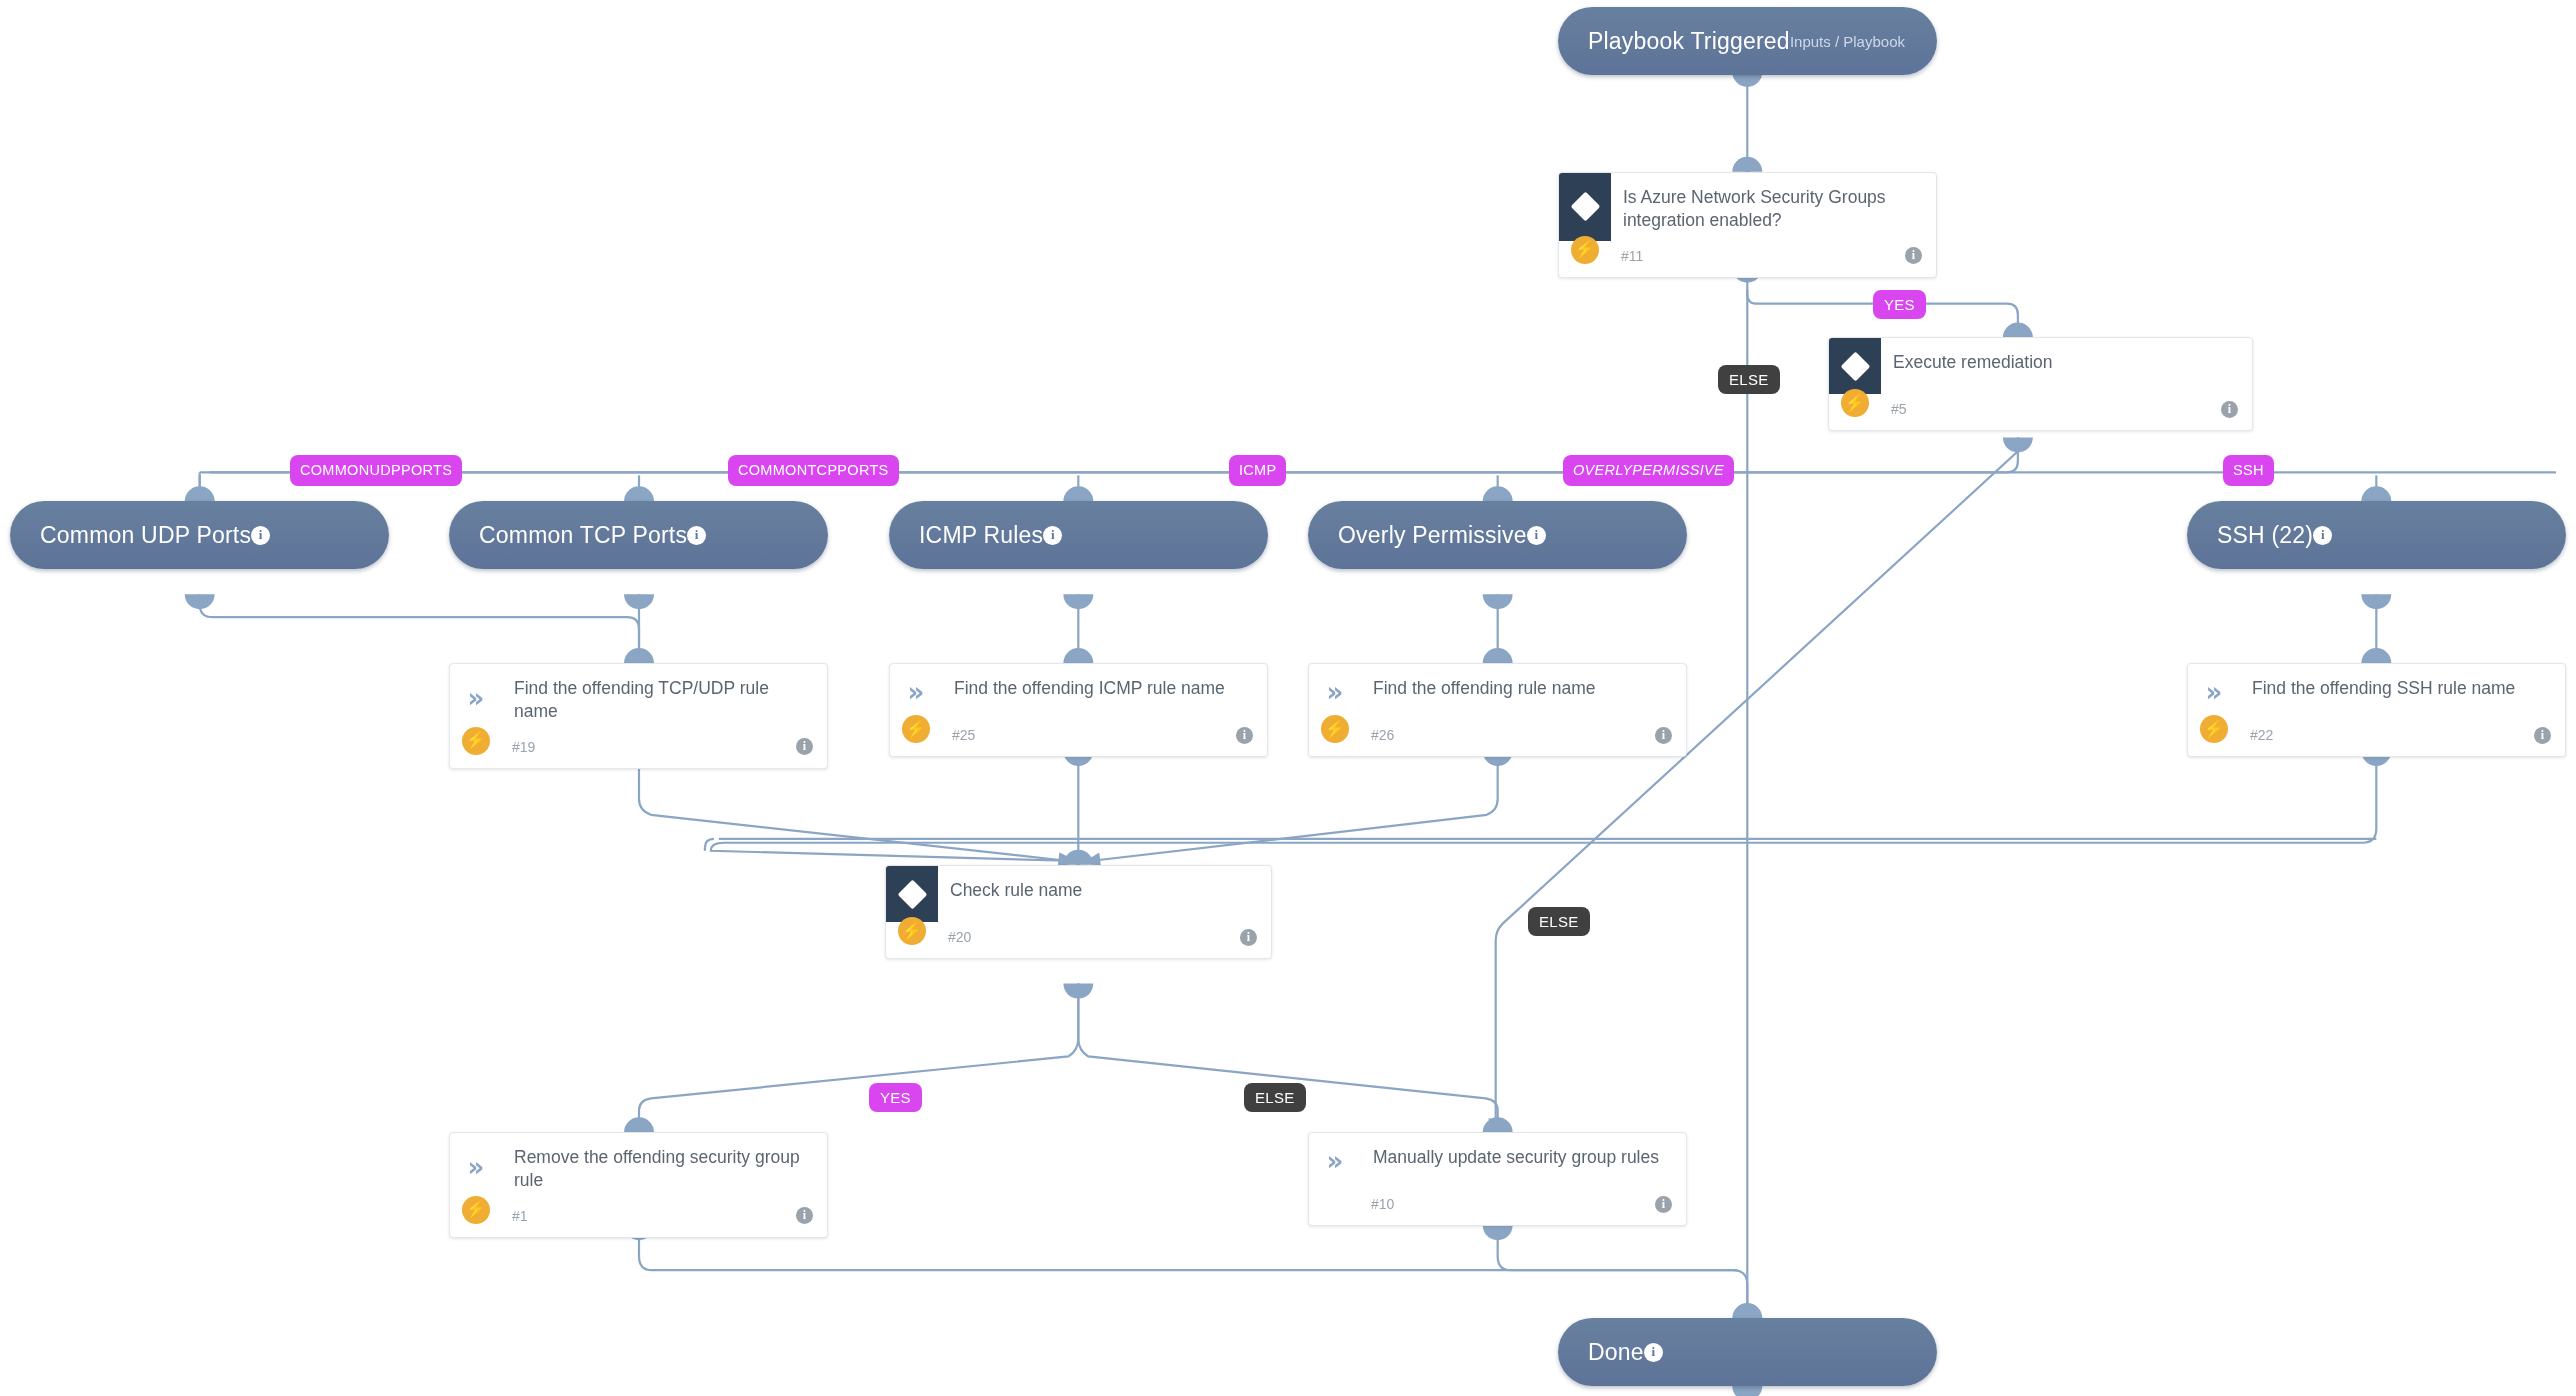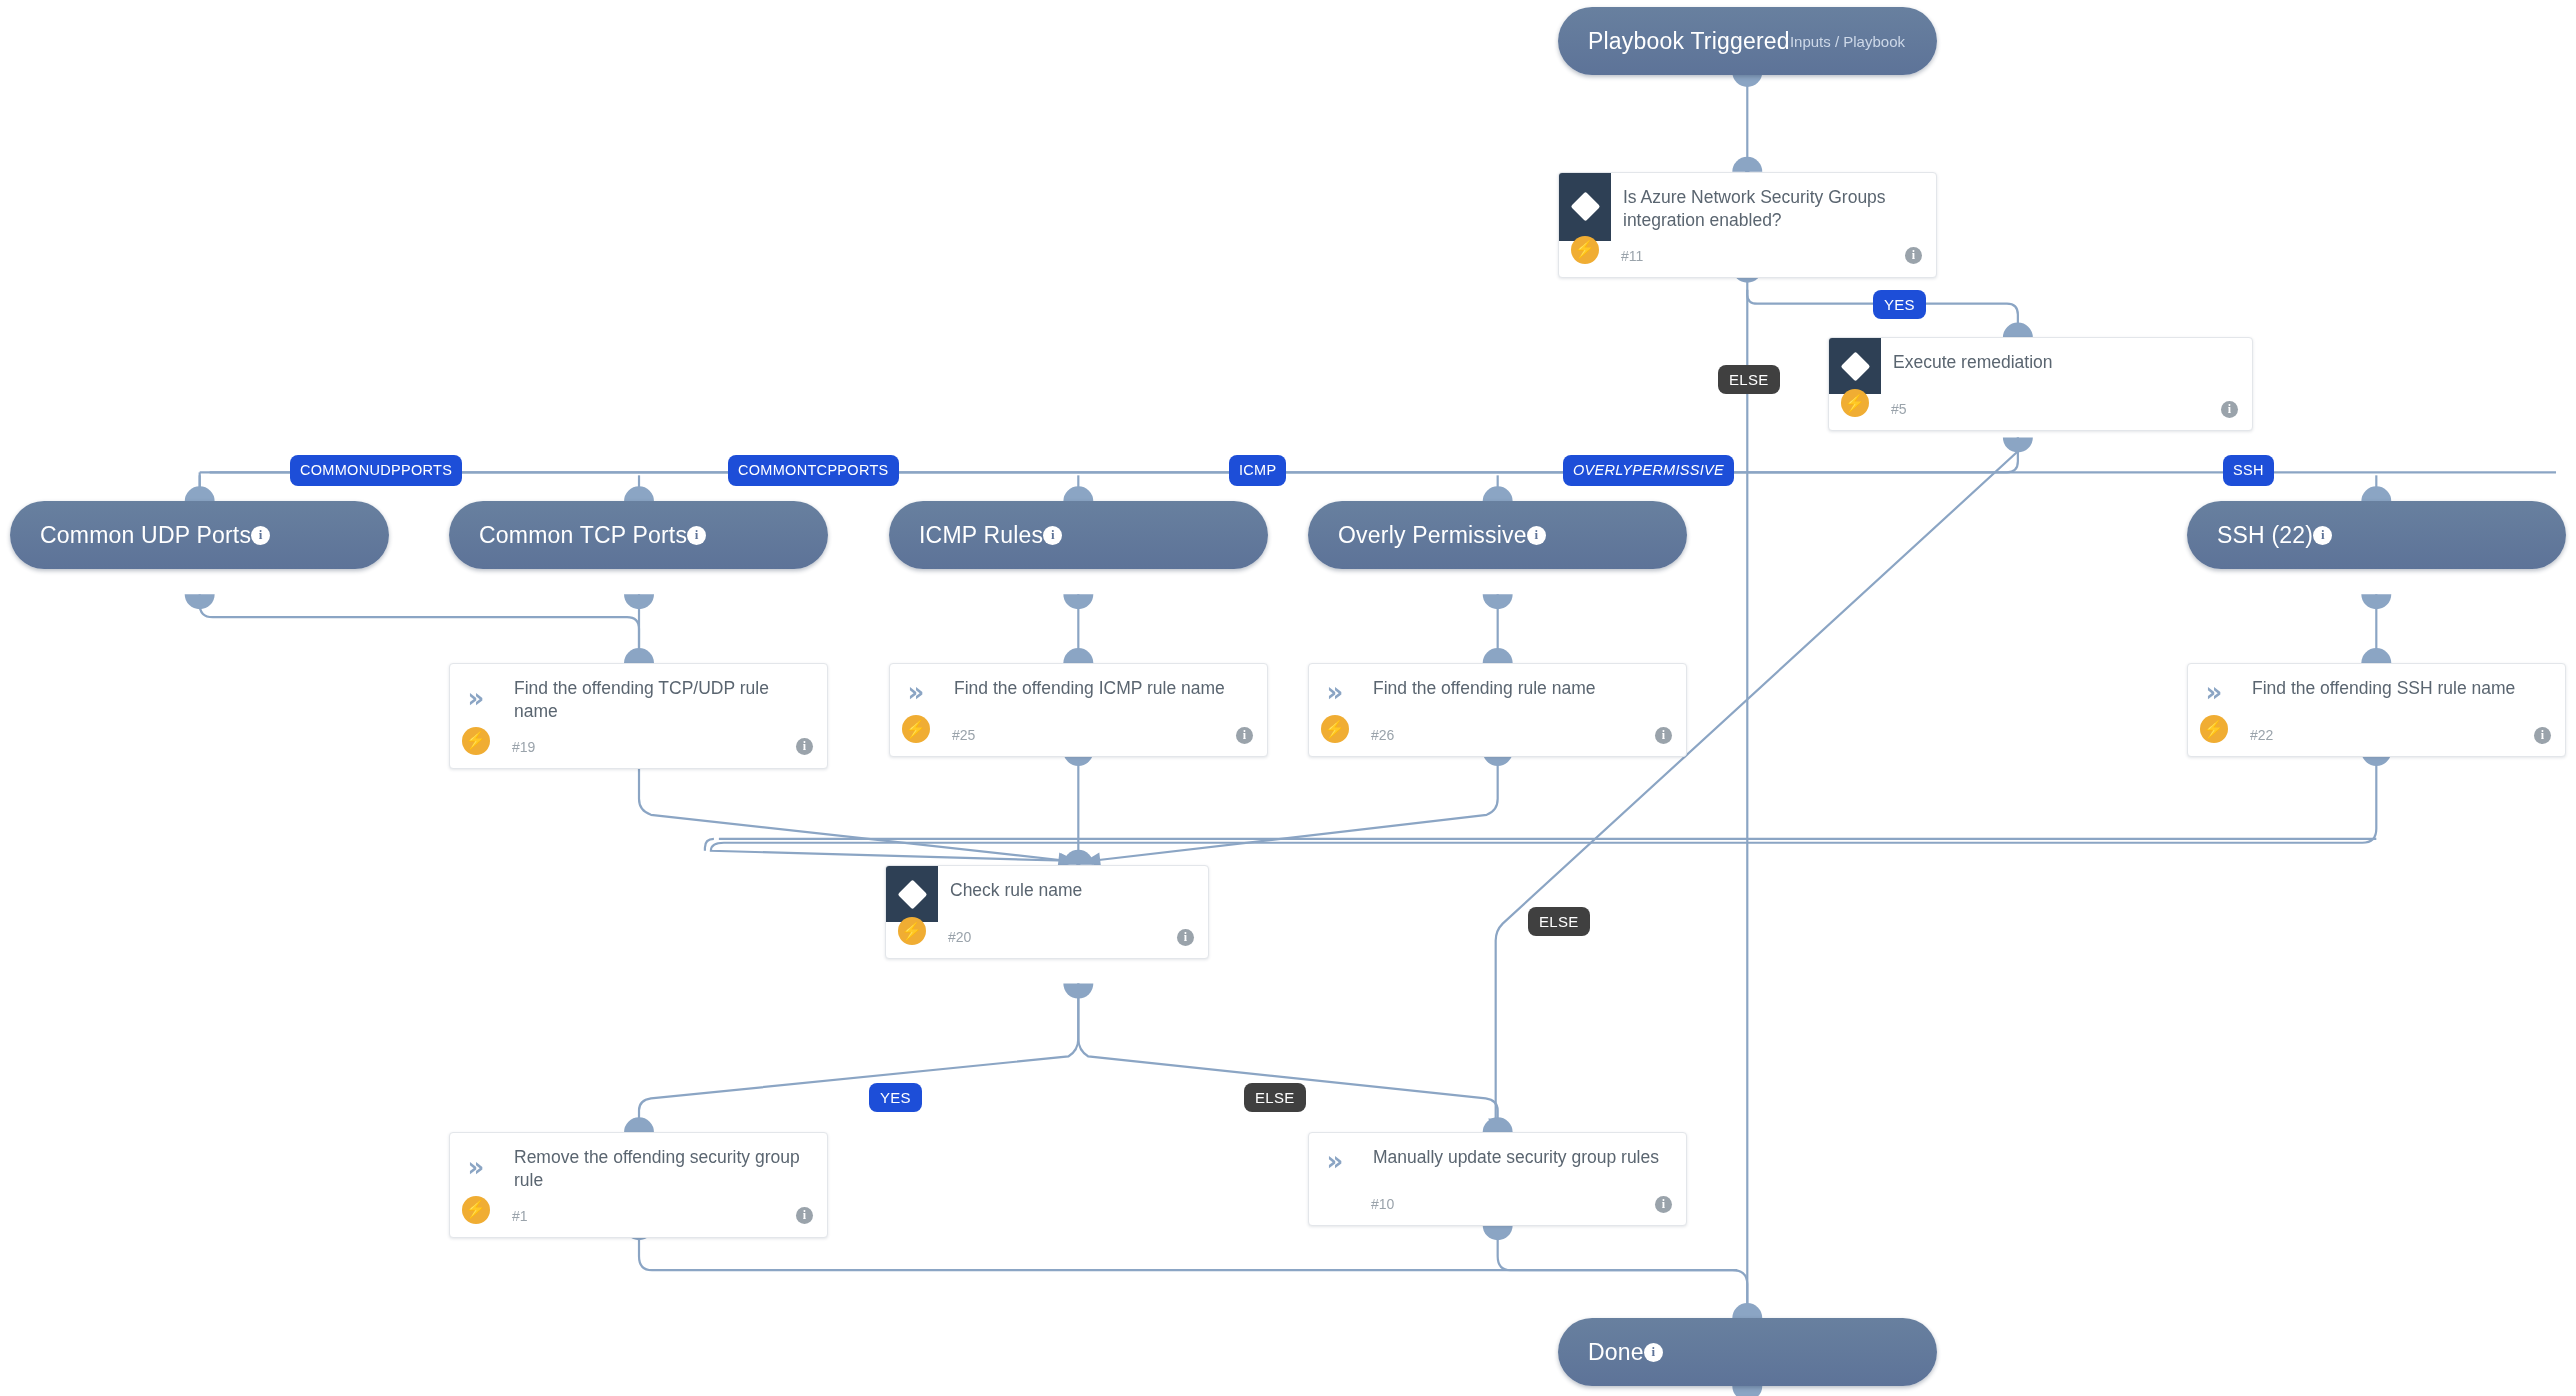--- a/index.html
+++ b/index.html
@@ -97,21 +97,21 @@
   
   .badge {
     position:absolute;
     display:flex; align-items:center; justify-content:center;
     border-radius:8px;
     font-size:15px; color:#fff; letter-spacing:0.3px;
     padding:7px 11px;
     white-space:nowrap;
     line-height:1;
   }
-  .badge.dark  { background:#1d4ed8; }
+  .badge.dark  { background:#d946ef; }
   .badge.amber { background:#404040; }
   .badge.cond  { font-size:14.5px; padding:8px 10px; }
 </style>
 </head>
 <body>
 
 <div id="canvas">
 
   <svg id="wires" viewBox="0 0 2580 1399" width="2576" height="1397">
     <defs>
@@ -369,21 +369,21 @@
       <div class="card-bottom">
         <div class="bolt-wrap">
             <div class="bolt">⚡</div>
           </div>
         <span class="card-num">#22</span>
         <span class="info-g">i</span>
       </div>
     </div>
   </div>
 
-  <div class="node" style="left:885px; top:865px; width:324px;">
+  <div class="node" style="left:885px; top:865px; width:387px;">
     <div class="card">
       <div class="card-top">
         <div class="card-icon dark">
             <div class="diamond"></div>
           </div>
         <div class="card-title">Check rule name</div>
       </div>
       <div class="card-bottom">
         <div class="bolt-wrap">
             <div class="bolt">⚡</div>

